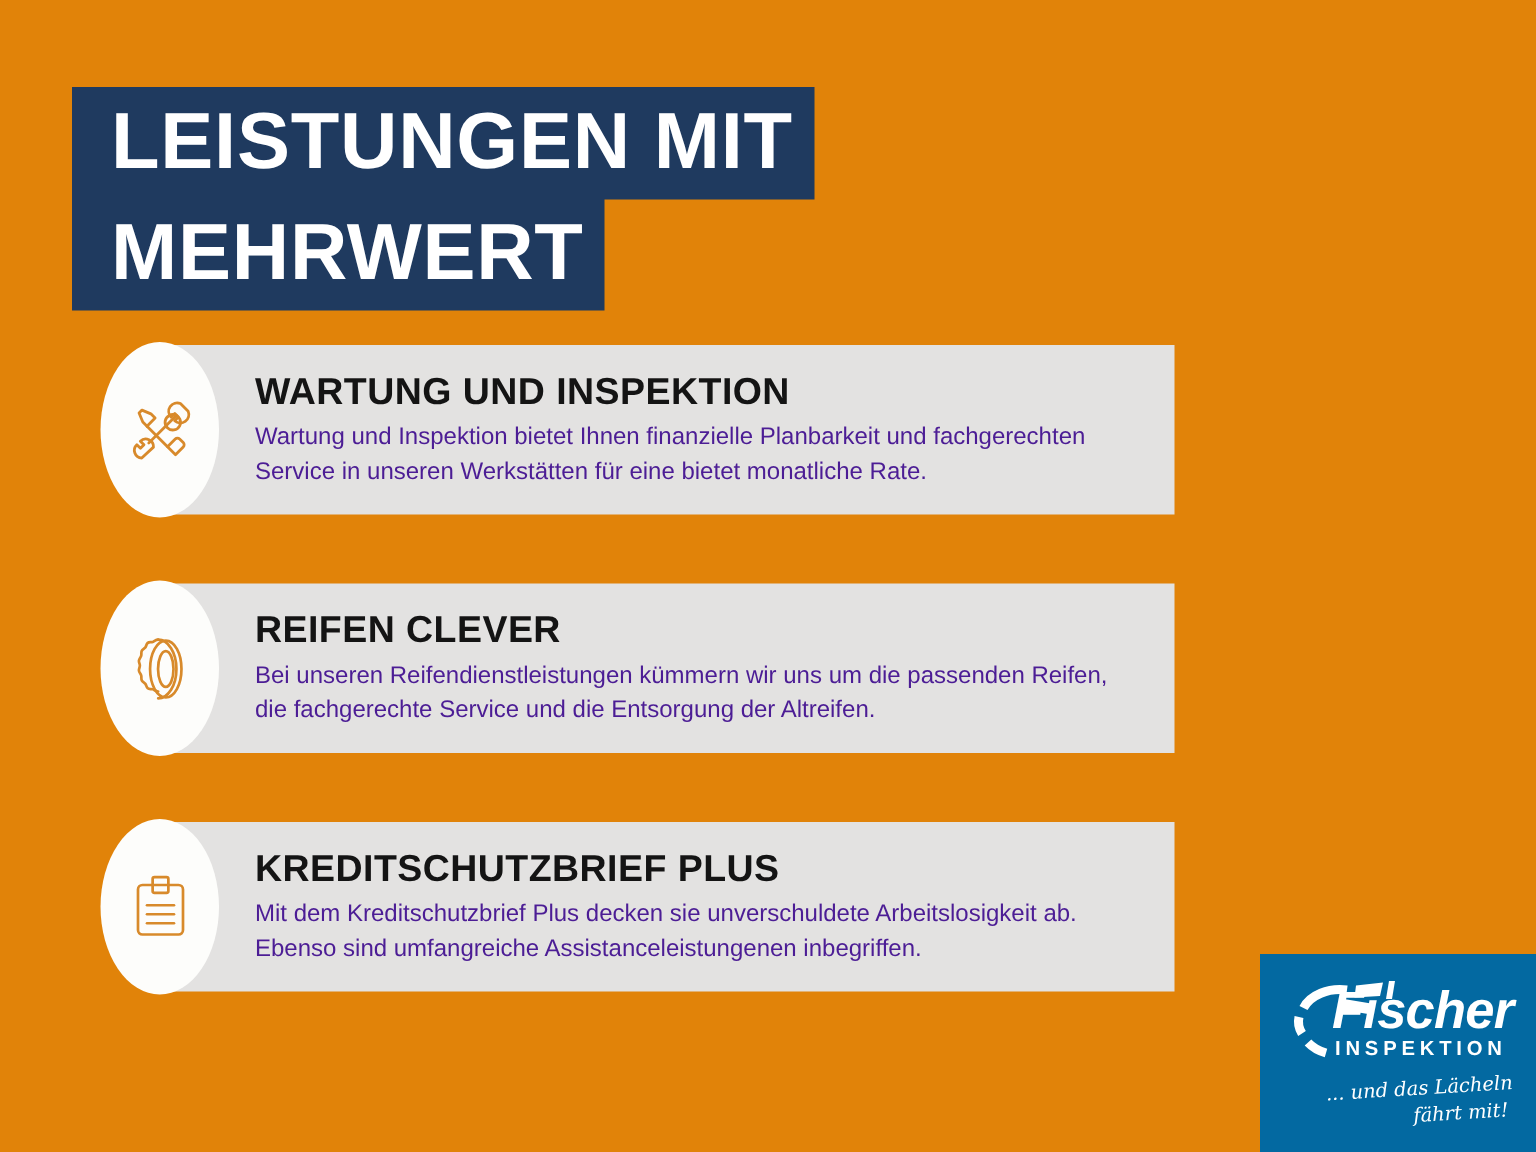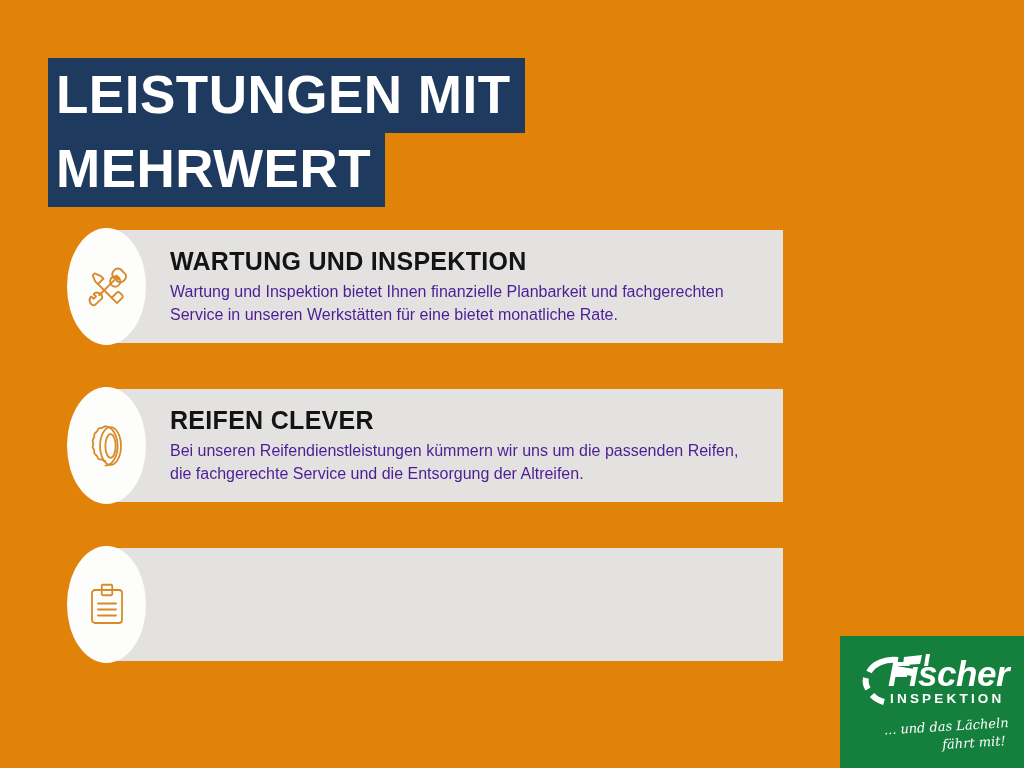--- a/index.html
+++ b/index.html
@@ -27,21 +27,21 @@
     flex-direction:column;
     align-items:flex-start;
   }
   .headline-line {
     background:#1F3A5F;
     color:#FFFFFF;
     font-size:53px;
     font-weight:bold;
     letter-spacing:0.5px;
     line-height:1;
-    padding:10px 14px 12px 8px;
+    padding:10px 14px 12px 26px;
     white-space:nowrap;
     text-transform:uppercase;
   }
   .headline-line + .headline-line { margin-top:-1px; }
 
   
   #cards {
     position:absolute;
     left:0;
     top:230px;
@@ -99,21 +99,21 @@
   }
   .card-body span { display:block; white-space:nowrap; }
 
   
   #logo-box {
     position:absolute;
     left:840px;
     top:636px;
     width:184px;
     height:132px;
-    background:#15803d;
+    background:#0369a1;
     overflow:hidden;
   }
   #logo-mark {
     position:absolute;
     left:14px;
     top:14px;
     width:156px;
     height:62px;
   }
   #logo-wordmark {
@@ -233,20 +233,27 @@
 
         <rect x="12" y="12" width="40" height="44" rx="4"></rect>
 
         <rect x="25" y="5" width="14" height="14" rx="1.6"></rect>
 
         <line x1="20" y1="30" x2="44" y2="30"></line>
         <line x1="20" y1="38" x2="44" y2="38"></line>
         <line x1="20" y1="46" x2="44" y2="46"></line>
       </svg>
     </div>
+    <div class="card-text">
+      <div class="card-title">KREDITSCHUTZBRIEF PLUS</div>
+      <div class="card-body">
+        <span>Mit dem Kreditschutzbrief Plus decken sie unverschuldete Arbeitslosigkeit ab.</span>
+        <span>Ebenso sind umfangreiche Assistanceleistungenen inbegriffen.</span>
+      </div>
+    </div>
   </div>
 
 </div>
 
 <div id="logo-box">
   <svg id="logo-mark" viewBox="0 0 156 62" fill="none">
 
     <path d="M44 10 A26 19 0 0 0 15 22" stroke="#FFFFFF" stroke-width="6" stroke-linecap="butt"></path>
     <path d="M12 28 A26 19 0 0 0 14 39" stroke="#FFFFFF" stroke-width="6" stroke-linecap="butt"></path>
     <path d="M18 45 A26 19 0 0 0 30 52" stroke="#FFFFFF" stroke-width="6" stroke-linecap="butt"></path>

